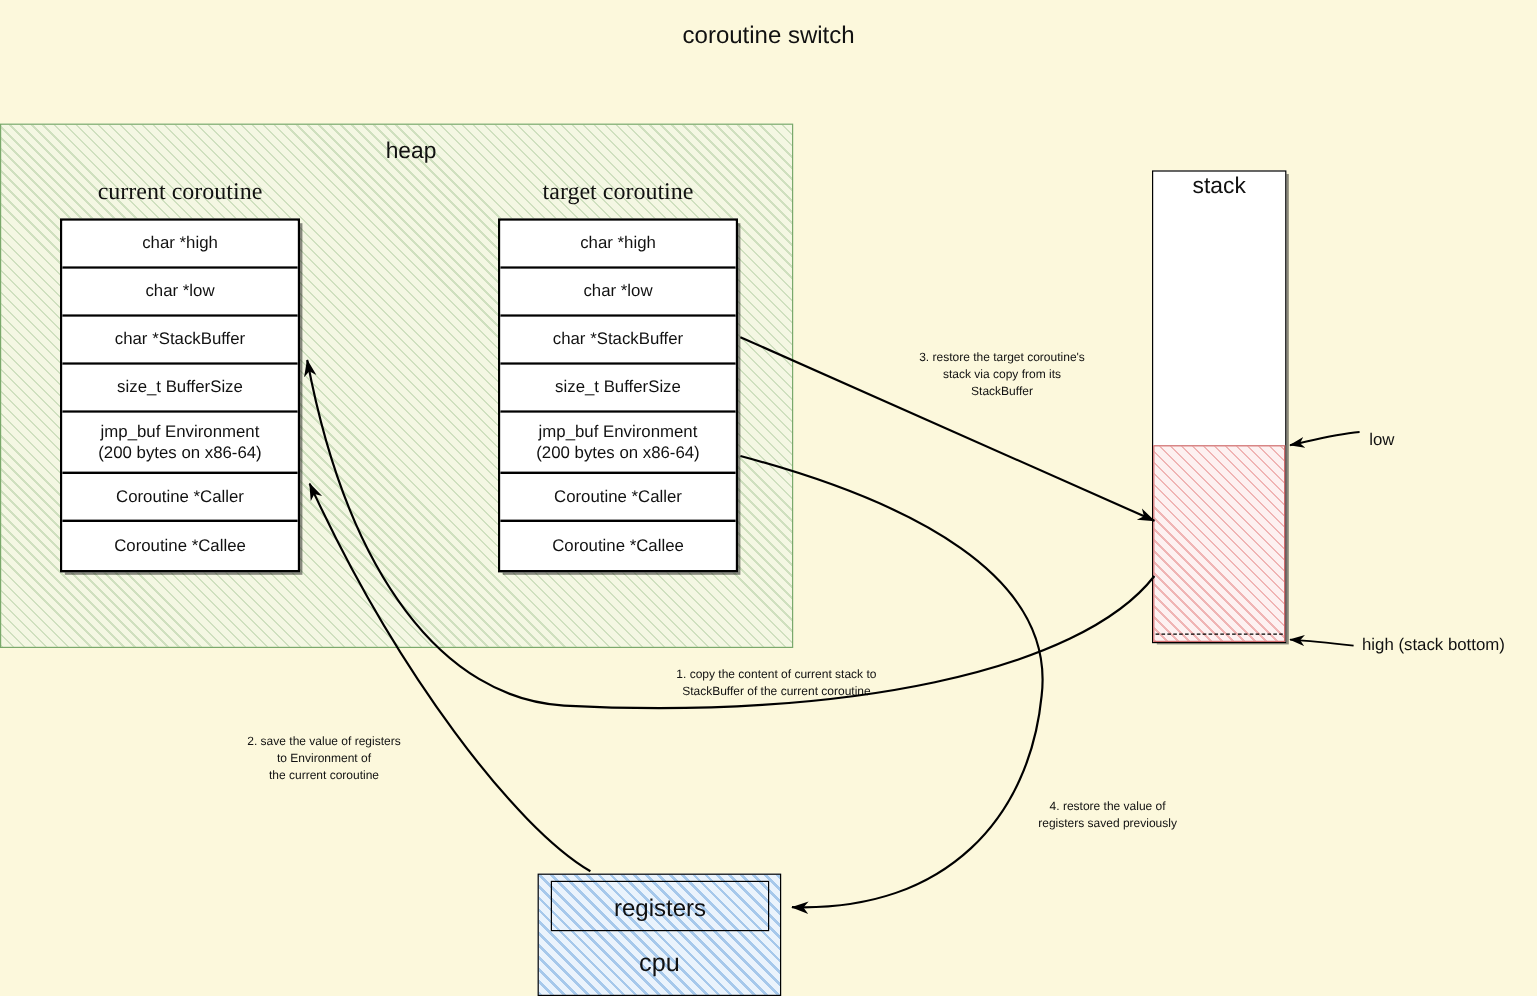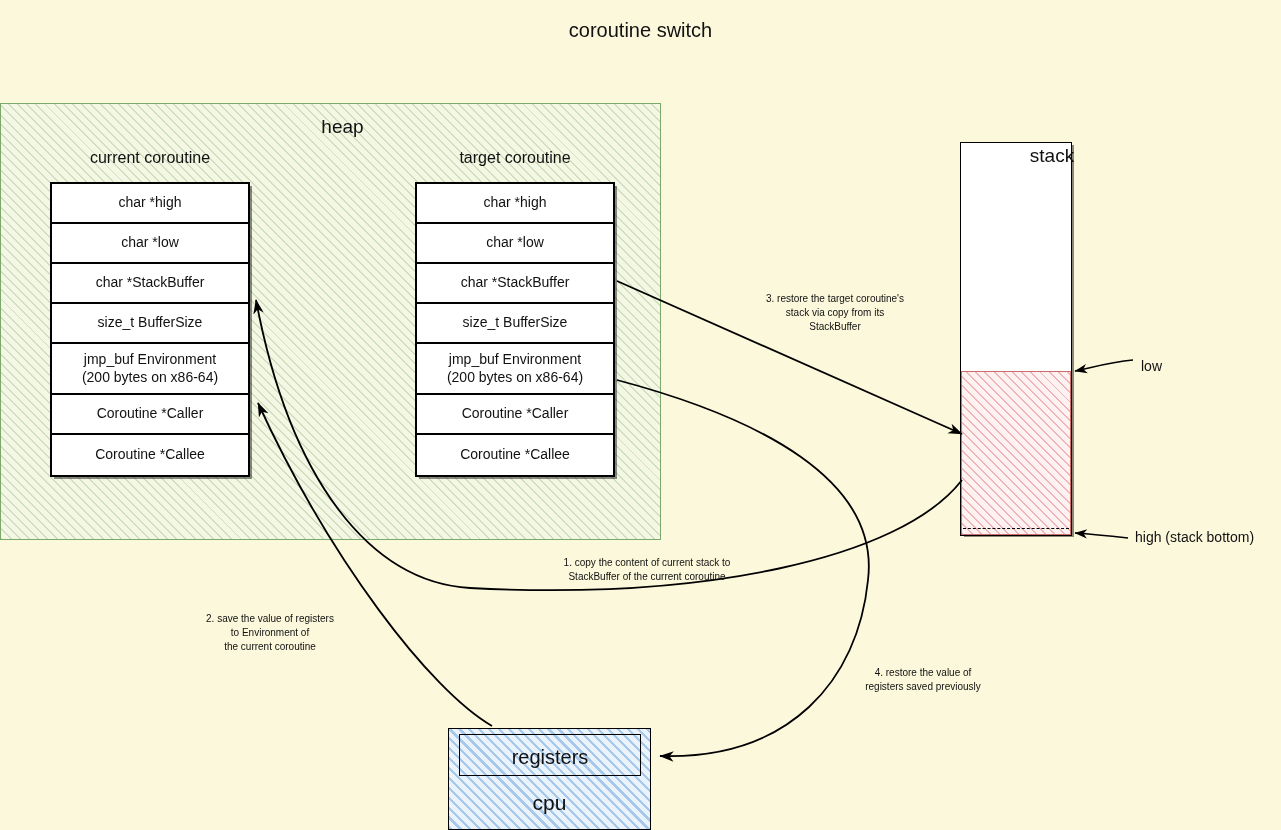--- a/index.html
+++ b/index.html
@@ -63,21 +63,22 @@
   #heap-label {
     left: 0px;
     top: 115px;
     width: 661px;
     font-size: 19px;
     padding-left: 12px;
   }
 
   
   .struct-title {
-    font-size: 16px;
+    font-size: 20px;
+    font-family: Liberation Serif, serif;
   }
   #current-coroutine-title { left: 30px;  top: 148px; width: 240px; }
   #target-coroutine-title  { left: 395px; top: 148px; width: 240px; }
 
   .struct-box {
     position: absolute;
     width: 200px;
     border: 2px solid #000;
     box-sizing: border-box;
     background: #ffffff;
@@ -112,21 +113,20 @@
     border: 1.5px solid #000;
     box-sizing: border-box;
     background: #ffffff;
     box-shadow: 3px 2px 0 -1px rgba(0,0,0,0.45);
   }
   #stack-label {
     left: 960px;
     top: 144px;
     width: 112px;
     font-size: 19px;
-    padding-left: 36px;
   }
   #stack-used-region {
     position: absolute;
     left: 961px;
     top: 371px;
     width: 110px;
     height: 164px;
     box-sizing: border-box;
     border: 1px solid #cf6b6b;
     background-color: #fdf1f1;

